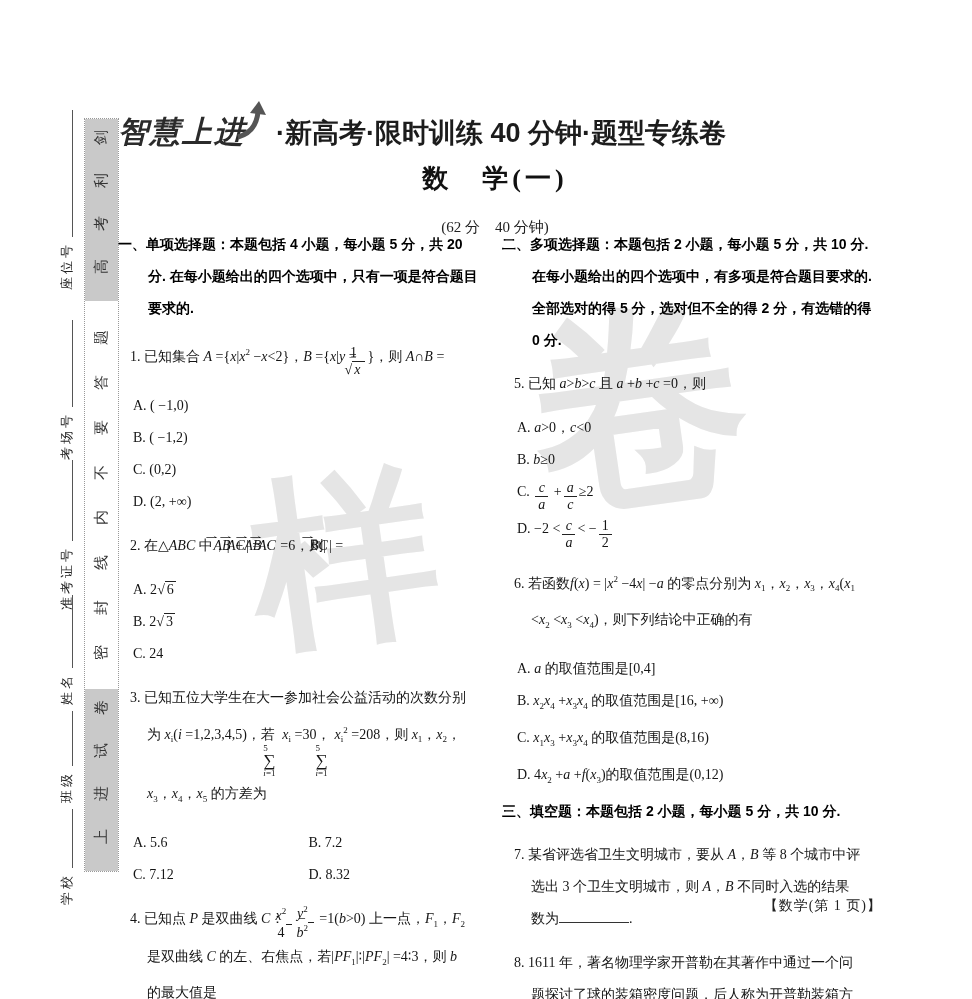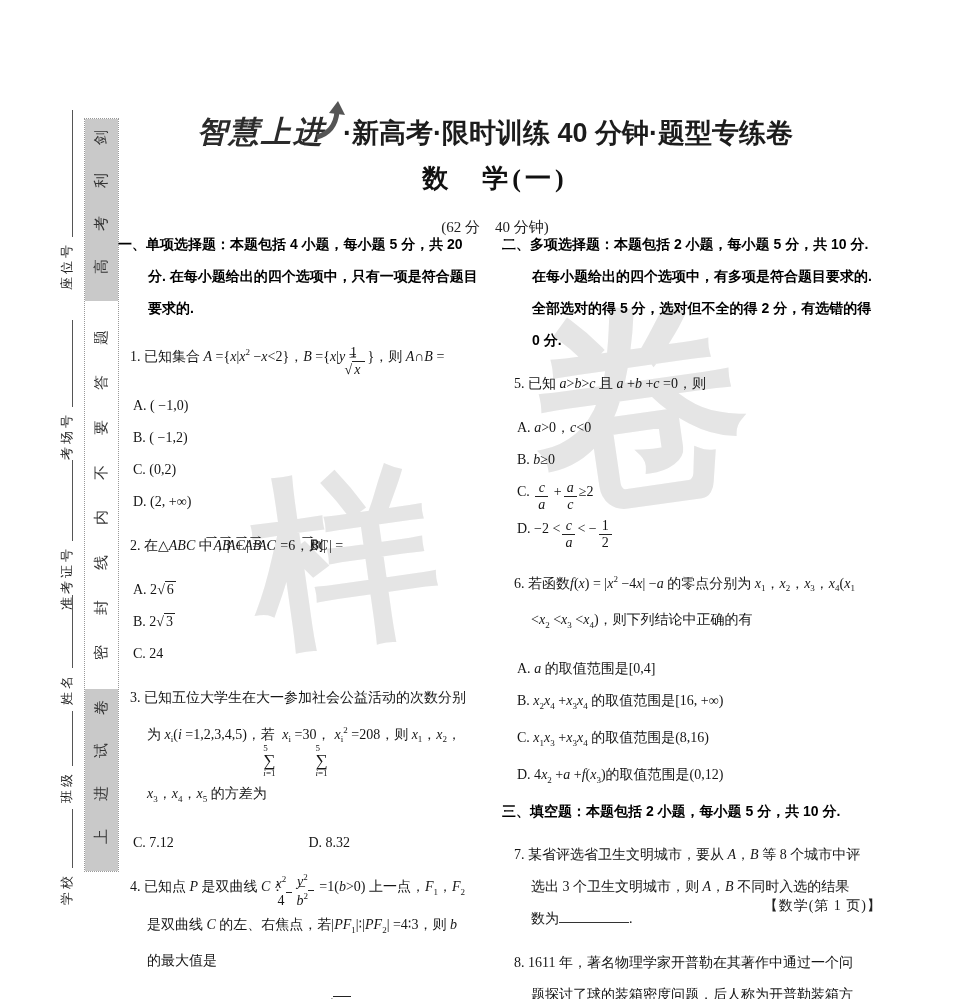--- a/index.html
+++ b/index.html
@@ -28,21 +28,21 @@
   .seal .sg3{position:absolute;bottom:0;left:0;right:0;height:182px;background:#c9c9c9;}
   .stript{position:absolute;height:20px;transform:rotate(-90deg);
     font-size:15px;color:#333;text-align:center;white-space:nowrap;
     font-family:"Liberation Sans","DejaVu Sans",sans-serif;}
   .st1{width:182px;left:11px;top:201px;letter-spacing:28px;text-indent:28px;}
   .st2{width:390px;left:-93px;top:485px;letter-spacing:30px;text-indent:30px;}
   .st3{width:182px;left:11px;top:771px;letter-spacing:28px;text-indent:28px;}
 
   
   .header{position:absolute;left:118px;top:112px;width:754px;text-align:center;z-index:2;}
-  .hline1{display:flex;justify-content:center;align-items:center;gap:4px;
+  .hline1{display:flex;align-items:center;gap:16px;
     font-family:"Liberation Sans","DejaVu Sans",sans-serif;font-weight:bold;
     font-size:27px;color:#1c1c1c;}
   .logo{position:relative;font-style:italic;font-weight:900;font-size:30px;
     letter-spacing:2px;color:#2b2b2b;padding-right:14px;}
   .logo svg{position:absolute;right:-8px;top:-12px;}
   .subject{font-size:26px;font-weight:bold;margin-top:8px;letter-spacing:4px;color:#111;}
   .meta{font-size:15px;margin-top:22px;color:#222;}
 
   
   .wm{position:absolute;color:#e5e5e5;font-weight:bold;z-index:1;
@@ -159,20 +159,24 @@
       <p class="q-body">3. 已知五位大学生在大一参加社会公益活动的次数分别为 <i>x</i><sub>i</sub>(<i>i</i> =1,2,3,4,5)，若 <span class="sum">
             <span class="s-u">5</span>
             <span class="s-o">∑</span>
             <span class="s-l"><i>i</i>=1</span>
           </span><i>x</i><sub>i</sub> =30，<span class="sum">
             <span class="s-u">5</span>
             <span class="s-o">∑</span>
             <span class="s-l"><i>i</i>=1</span>
           </span><i>x</i><sub>i</sub><sup>2</sup> =208，则 <i>x</i><sub>1</sub>，<i>x</i><sub>2</sub>，<i>x</i><sub>3</sub>，<i>x</i><sub>4</sub>，<i>x</i><sub>5</sub> 的方差为</p>
       <div class="opt2">
+        <div class="cell">A. 5.6</div>
+        <div class="cell">B. 7.2</div>
+      </div>
+      <div class="opt2">
         <div class="cell">C. 7.12</div>
         <div class="cell">D. 8.32</div>
       </div>
     </div>
 
     <div>
       <p class="q-body">4. 已知点 <i>P</i> 是双曲线 <i>C</i>：<span class="fr"><span class="fn"><i>x</i><sup>2</sup></span><span class="fd">4</span></span> −<span class="fr"><span class="fn"><i>y</i><sup>2</sup></span><span class="fd"><i>b</i><sup>2</sup></span></span> =1(<i>b</i>&gt;0) 上一点，<i>F</i><sub>1</sub>，<i>F</i><sub>2</sub> 是双曲线 <i>C</i> 的左、右焦点，若|<i>PF</i><sub>1</sub>|∶|<i>PF</i><sub>2</sub>| =4∶3，则 <i>b</i> 的最大值是</p>
       <div class="opt2">
         <div class="cell">A. 2</div>
         <div class="cell">B. <span class="sq">√<span class="rad">10</span></span></div>

